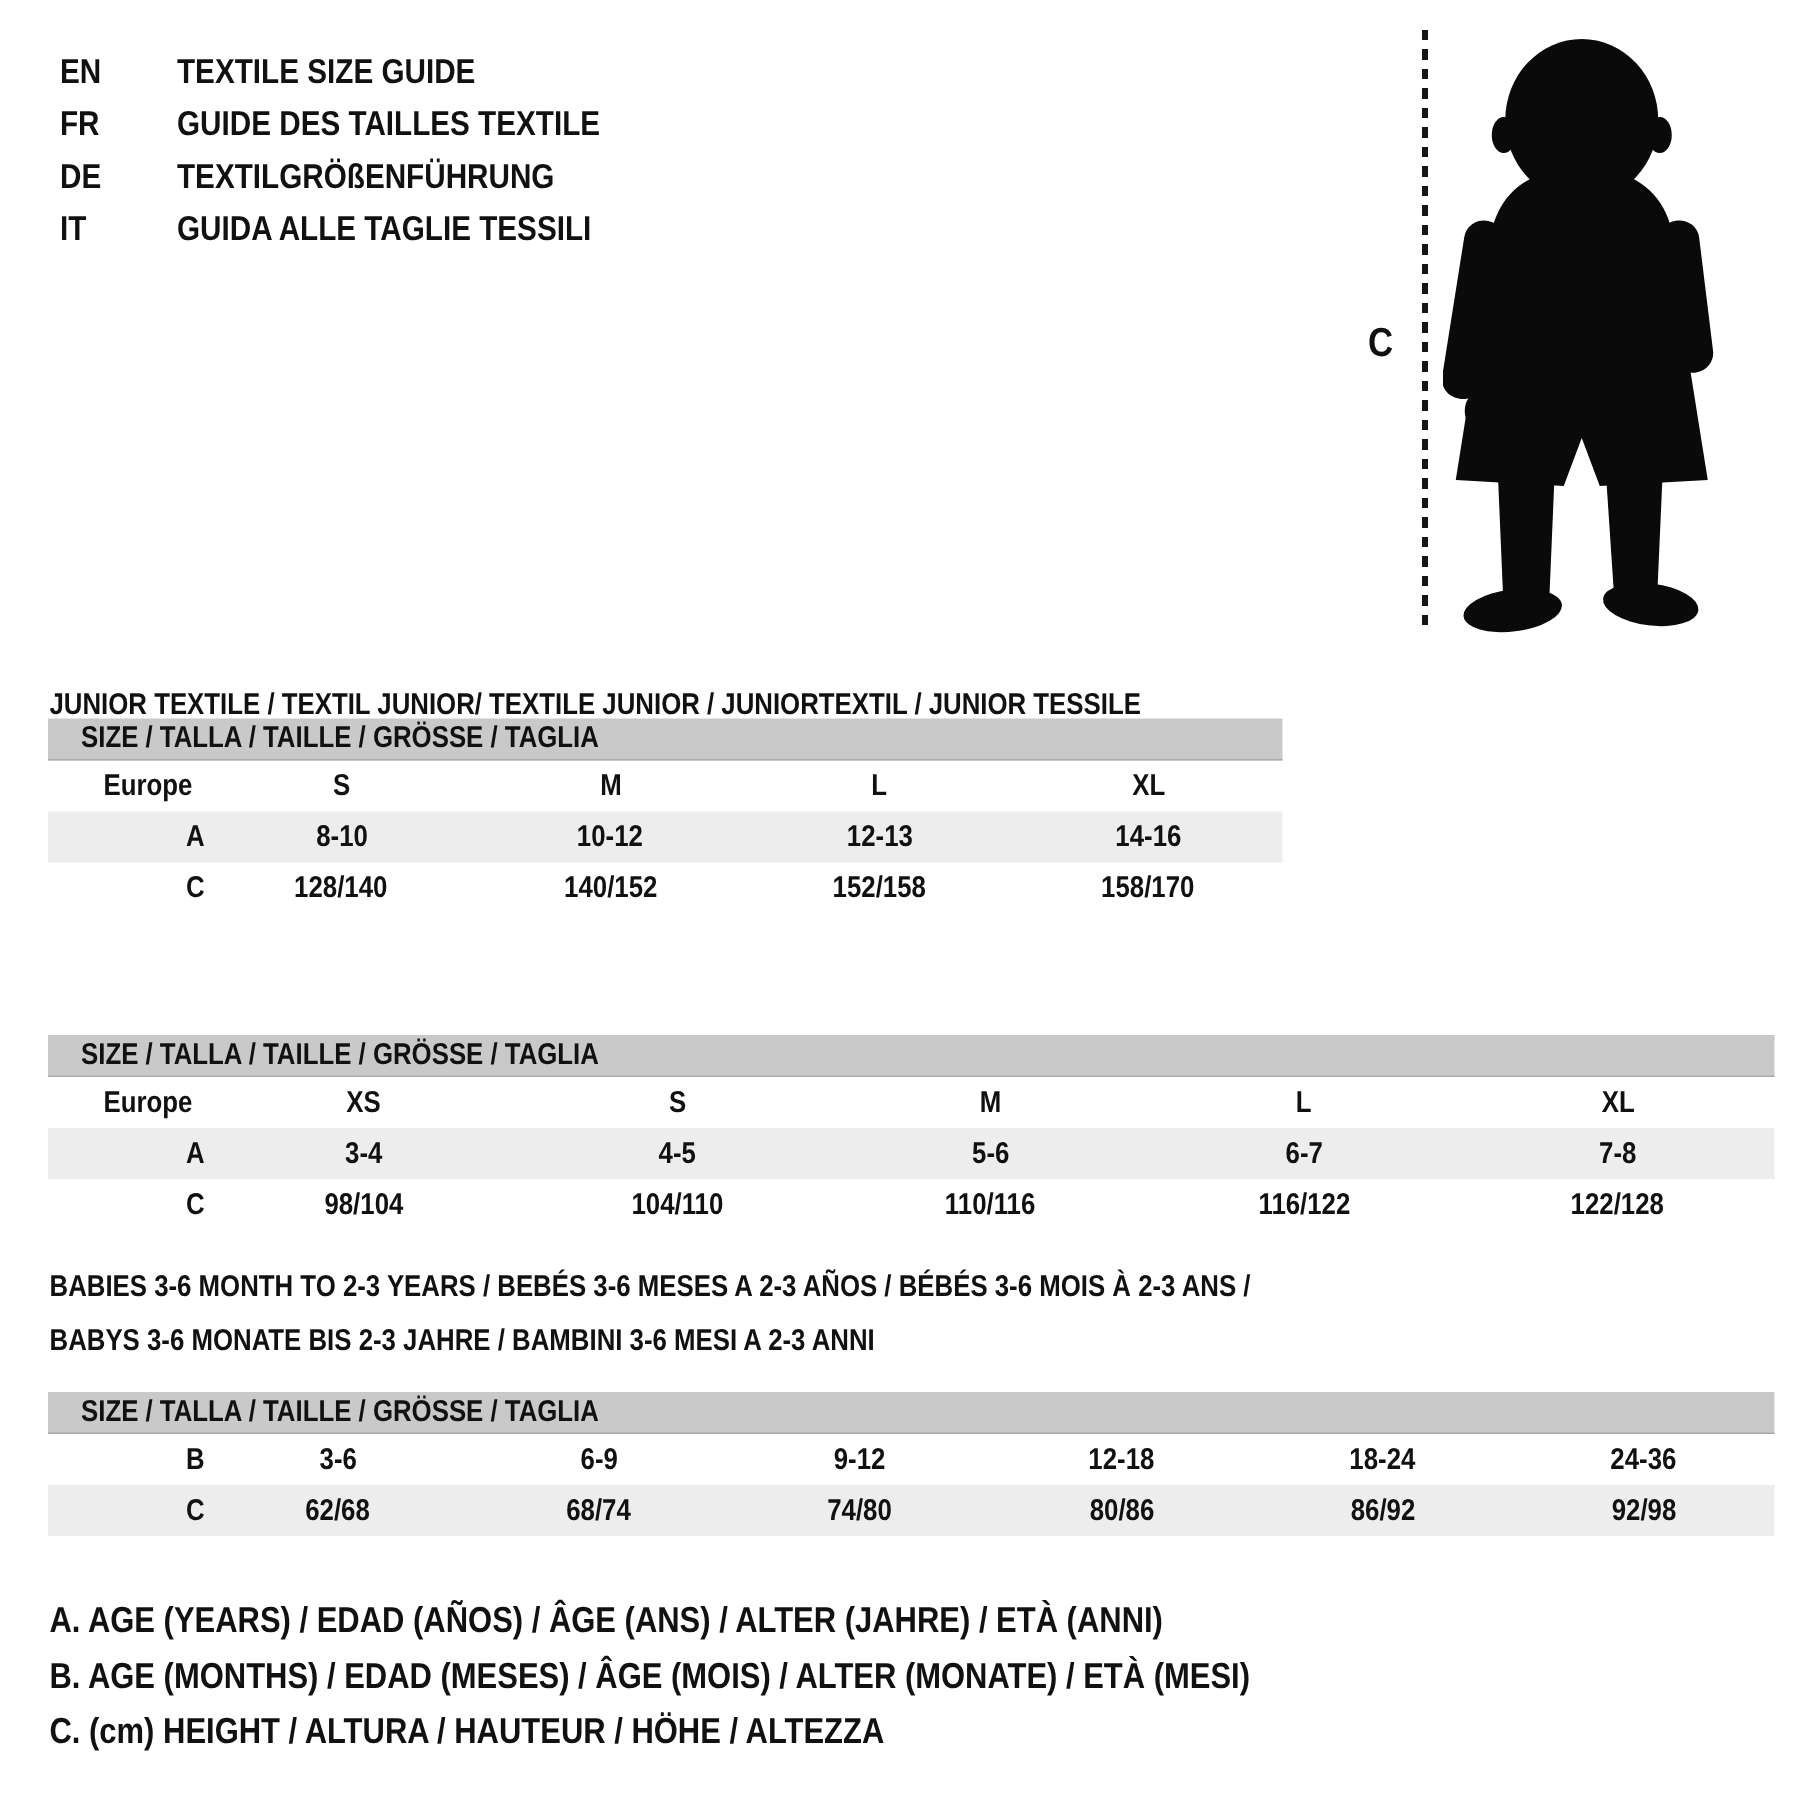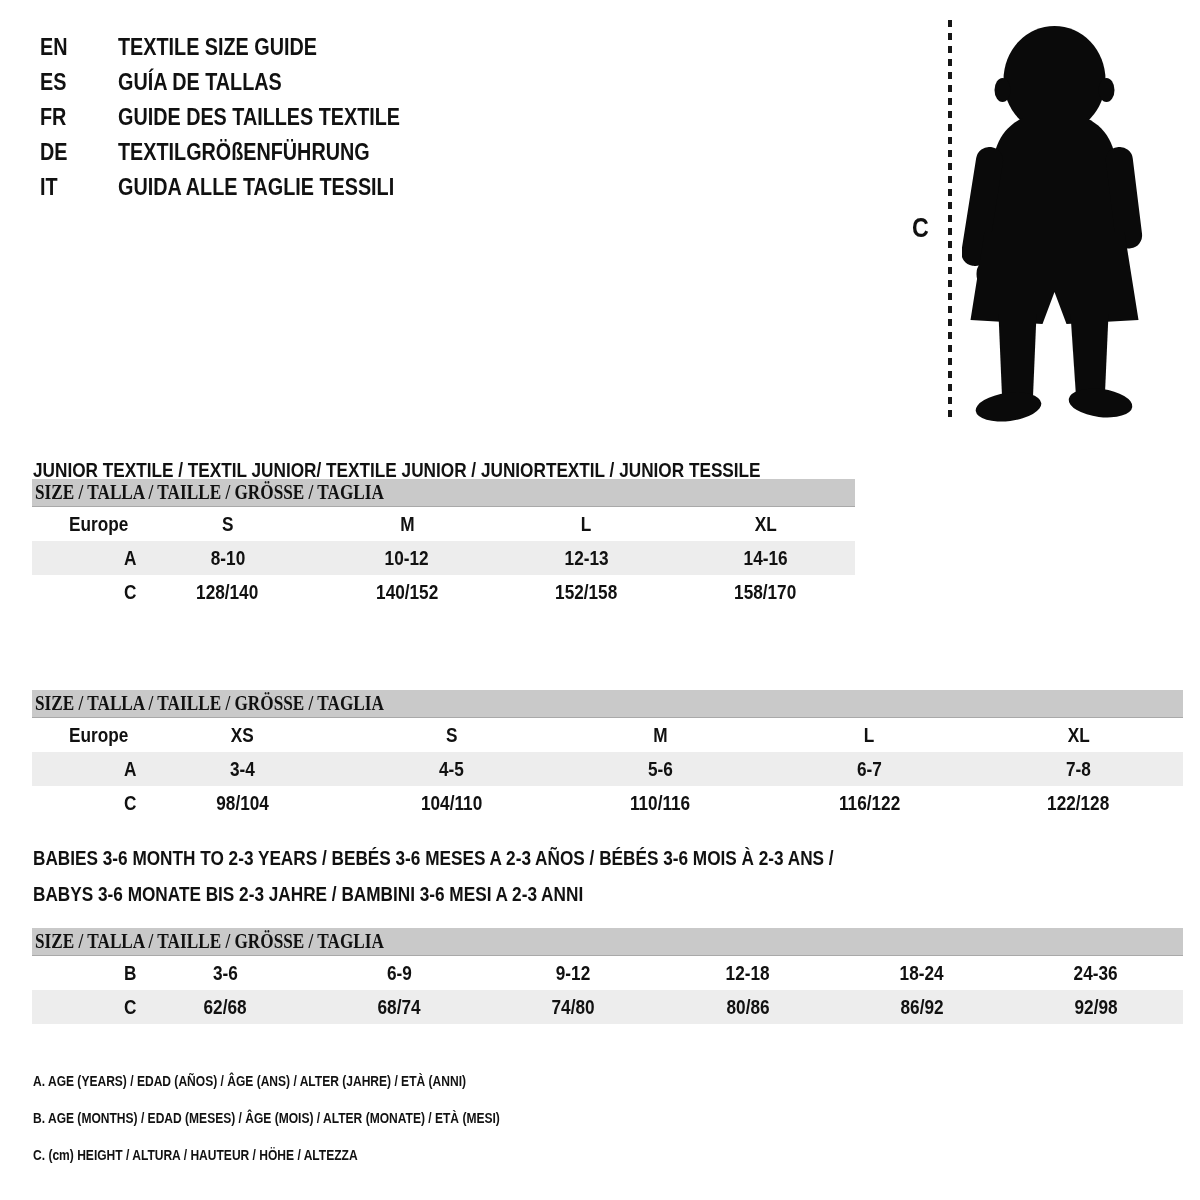--- a/index.html
+++ b/index.html
@@ -37,48 +37,44 @@
   .subsm { font-size: 0.62em; vertical-align: sub; }
 
   
   .table { position: absolute; left: 32px; }
   .t1 { top: 479px; width: 823px; }
   .t2 { top: 690px; width: 1151px; }
   .t3 { top: 928px; width: 1151px; }
   .thead {
     height: 28px; background: var(--header-bg, #c9c9c9);
     border-bottom: 1px solid #a9a9a9;
-    display: flex; align-items: center; padding-left: 3px;
-    font-size: 20px; box-sizing: border-box; font-family: Liberation Serif, serif;
+    display: flex; align-items: center; padding-left: 22px;
+    font-size: 20px; box-sizing: border-box;
   }
   .trow { display: grid; height: 34px; align-items: center; font-size: 20px; }
   .t1 .trow { grid-template-columns: 106px repeat(4, 1fr); }
   .t2 .trow { grid-template-columns: 106px repeat(5, 1fr); }
   .t3 .trow { grid-template-columns: 106px repeat(6, 1fr); }
   .trow.shaded { background: var(--row-alt-bg, #ededed); }
   .cell { text-align: center; }
   .cell.lab { text-align: right; padding-left: 6px; }
 
   
-  .legend { position: absolute; left: 33px; top: 1062px; font-size: 14px; }
+  .legend { position: absolute; left: 33px; top: 1062px; font-size: 24px; }
   .legend-line { height: 37px; display: flex; align-items: center; }
 </style>
 </head>
 <body>
 
 <div class="page">
 
   <div class="langs">
     <div class="lang-row">
       <span class="lang-code"><span class="tx">EN</span></span>
       <span><span class="tx">TEXTILE SIZE GUIDE</span></span>
-    </div>
-    <div class="lang-row">
-      <span class="lang-code"><span class="tx">ES</span></span>
-      <span><span class="tx">GUÍA DE TALLAS</span></span>
     </div>
     <div class="lang-row">
       <span class="lang-code"><span class="tx">FR</span></span>
       <span><span class="tx">GUIDE DES TAILLES TEXTILE</span></span>
     </div>
     <div class="lang-row">
       <span class="lang-code"><span class="tx">DE</span></span>
       <span><span class="tx">TEXTILGRÖßENFÜHRUNG</span></span>
     </div>
     <div class="lang-row">

